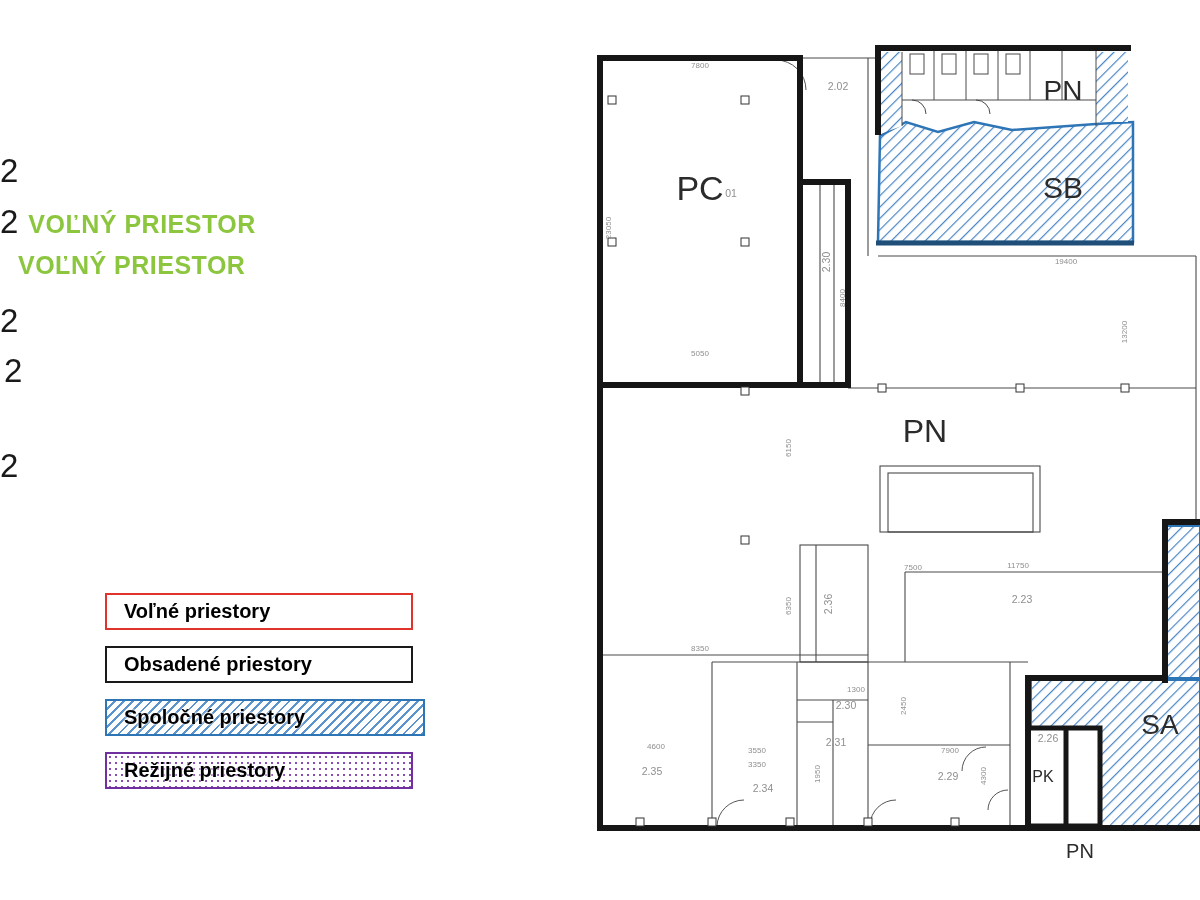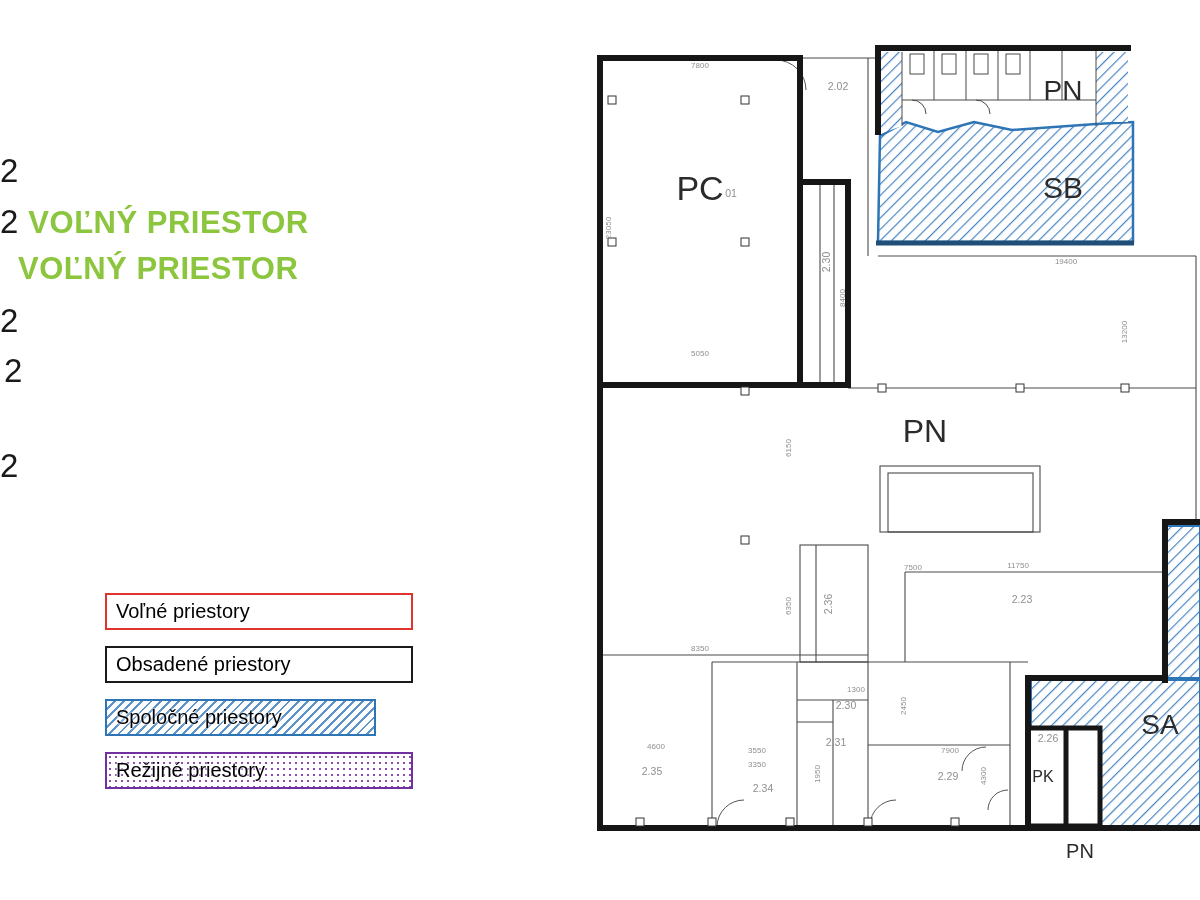--- a/index.html
+++ b/index.html
@@ -4,36 +4,36 @@
 <style>
   * { margin:0; padding:0; box-sizing:border-box; }
   html,body { width:1200px; height:900px; background:#ffffff; overflow:hidden;
               font-family:"Liberation Sans", sans-serif; }
   .canvas { position:absolute; left:0; top:0; width:1200px; height:900px; background:#fff; }
 
   
   .lp-row { position:absolute; left:0; white-space:nowrap; color:#1a1a1a;
             font-size:33px; line-height:1; display:flex; align-items:baseline; }
   .lp-row .lp-num   { color:#1a1a1a; margin-right:10px; }
-  .lp-row .lp-label { color:#8CC63F; font-weight:bold; font-size:31px; letter-spacing:0.5px; }
+  .lp-row .lp-label { color:#8CC63F; font-weight:bold; font-size:25px; letter-spacing:0.5px; }
   .r1 { top:154px; }
   .r2 { top:205px; }
   .r3 { top:253px; left:8px; }
   .r4 { top:304px; }
   .r5 { top:354px; left:4px; }
   .r6 { top:449px; }
 
   
   .legend-item { position:absolute; left:105px; width:308px; height:37px;
                  border:2px solid #000; background:#fff; display:flex; align-items:center;
-                 padding-left:9px; font-weight:normal; font-size:20px; color:#000; }
+                 padding-left:17px; font-weight:bold; font-size:20px; color:#000; }
   .legend-item span { text-shadow:0 0 3px #fff, 0 0 3px #fff; }
   .li-1 { top:593px; border-color:#e0332c; }
   .li-2 { top:646px; border-color:#1a1a1a; }
-  .li-3 { top:699px; width:271px; border-color:#2e75b6;
+  .li-3 { top:699px; width:320px; border-color:#2e75b6;
           background:repeating-linear-gradient(135deg,#ffffff 0 4.5px,#5b93cc 4.5px 6.5px); }
   .li-4 { top:752px; border-color:#7030a0;
           background-image:radial-gradient(circle,#8a4bb5 1px,rgba(0,0,0,0) 1.4px);
           background-size:6px 6px; background-color:#fff;text-align:center; }
 
   
   .plan { position:absolute; left:590px; top:40px; width:610px; height:822px; }
   .dim  { font-size:8px;    fill:#8f8f8f; text-anchor:middle; }
   .rnum { font-size:10.5px; fill:#8f8f8f; text-anchor:middle; }
   .colmark { fill:#ffffff; stroke:#333333; stroke-width:1; }

